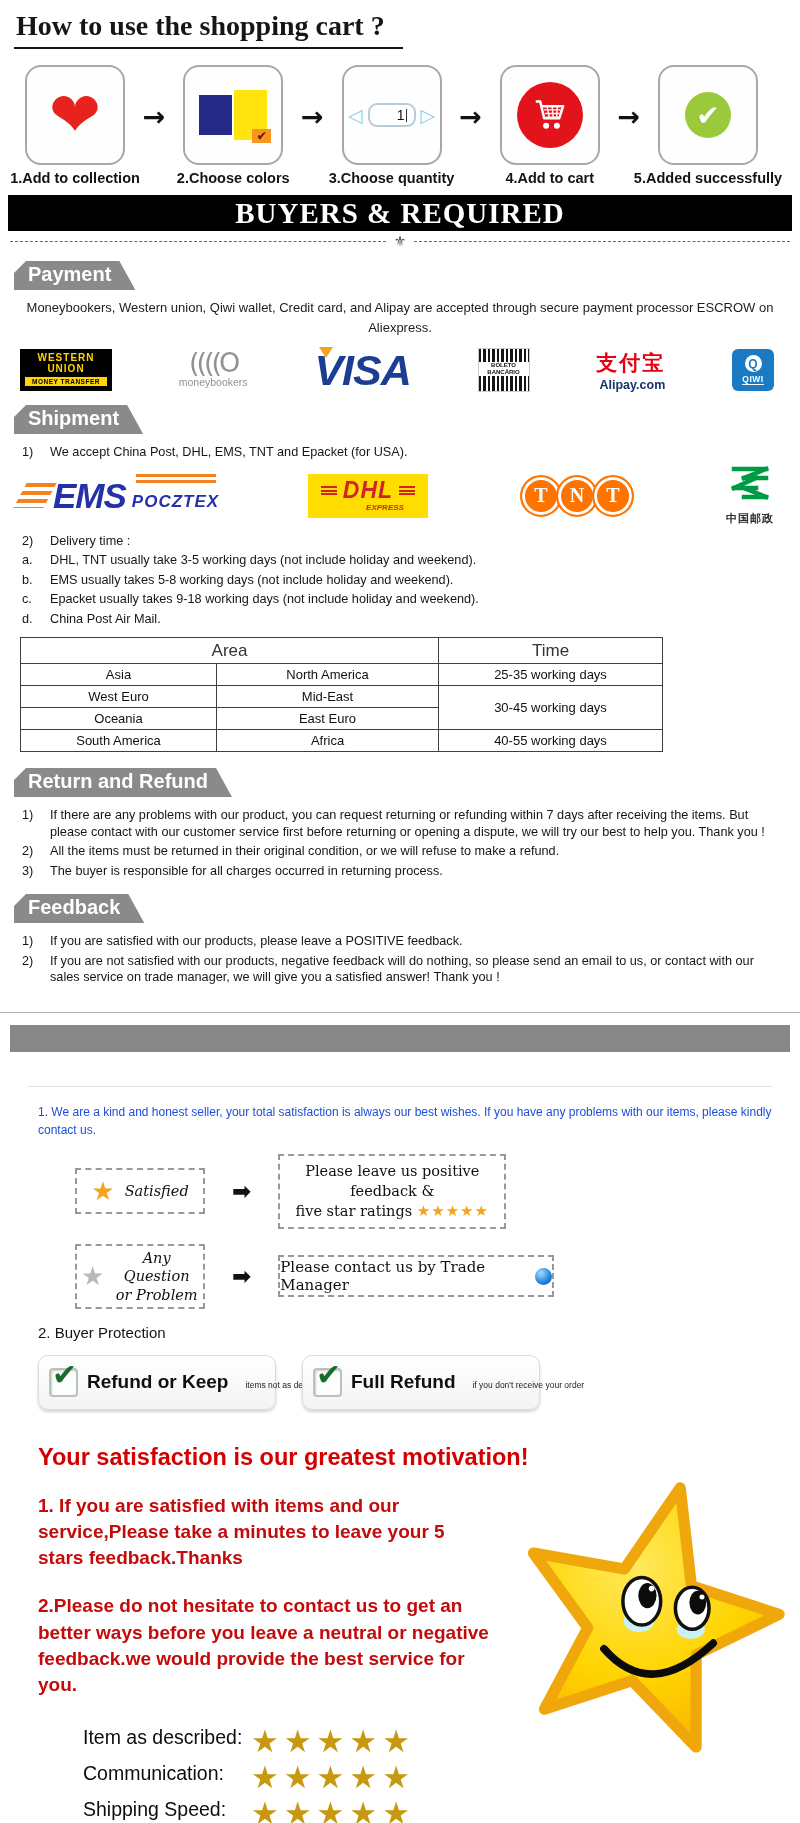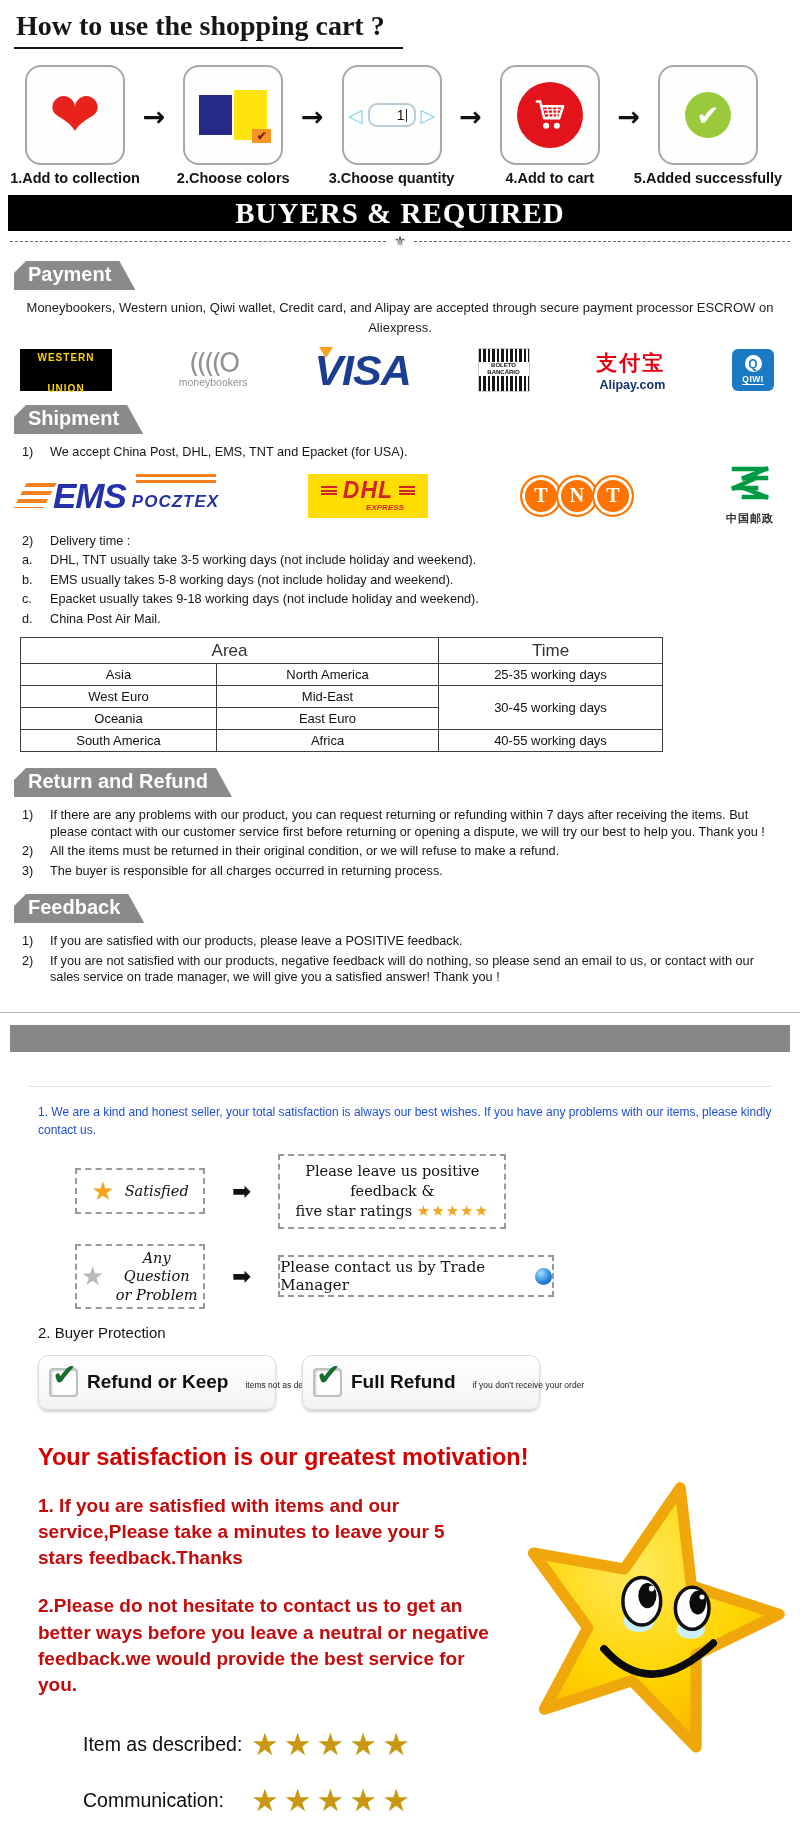--- a/index.html
+++ b/index.html
@@ -43,21 +43,21 @@
 
   
   .tag{display:inline-block;margin:12px 0 0 14px;background:#8a8a8a;color:#fff;font-size:20px;font-weight:bold;
        padding:2px 24px 4px 14px;clip-path:polygon(12px 0,calc(100% - 16px) 0,100% 100%,0 100%,0 12px);}
 
   .body-text{margin:8px 16px 0;font-size:13px;line-height:1.5;color:#1d1d1d;text-align:center;}
 
   
   .pay-logos{display:flex;align-items:center;justify-content:space-between;margin:10px 26px 0 20px;height:46px;}
   .wu{width:92px;height:42px;background:#000;box-sizing:border-box;display:flex;flex-direction:column;
-      align-items:center;padding-top:3px;gap:20px;}
+      align-items:center;padding-top:3px;}
   .wu-line{color:#ffd400;font-weight:bold;font-size:10px;line-height:1.1;letter-spacing:1px;}
   .wu-bar{margin-top:3px;background:#ffd400;color:#000;font-size:6.5px;font-weight:bold;padding:1px 7px;letter-spacing:0.5px;}
   .mb{display:flex;flex-direction:column;align-items:center;color:#8f9294;}
   .mb-sym{font-size:27px;line-height:0.85;letter-spacing:-3px;font-family:"DejaVu Sans",sans-serif;}
   .mb-label{font-size:10.5px;margin-top:1px;}
   .visa{position:relative;font-style:italic;font-weight:bold;font-size:43px;line-height:1;color:#1b3d92;letter-spacing:-1px;}
   .visa-notch{position:absolute;left:5px;top:-2px;width:0;height:0;border-left:7px solid transparent;
               border-right:7px solid transparent;border-top:11px solid #f7a21b;}
   .boleto{position:relative;width:50px;height:42px;border:1px solid #ccc;
           background:repeating-linear-gradient(90deg,#161616 0 2px,#fff 2px 4px,#161616 4px 7px,#fff 7px 9px);}
@@ -147,21 +147,21 @@
   .badge-sub{font-size:8.5px;color:#222;}
 
   
   .motivation{position:relative;margin-top:34px;padding-left:38px;}
   .mot-h{font-size:23.5px;font-weight:bold;color:#d40000;}
   .mot-p{width:452px;font-size:19px;line-height:1.38;margin-top:22px;font-weight:bold;color:#c30b0b;}
   .mascot{position:absolute;right:14px;top:16px;width:280px;height:330px;}
 
   
   .ratings{margin:28px 0 0 45px;}
-  .rating-row{display:flex;align-items:center;height:36px;margin-top:20px;}
+  .rating-row{display:flex;align-items:flex-start;height:36px;}
   .rating-label{width:168px;font-size:19.5px;color:#0d0d0d;}
   .rating-stars{font-size:31px;line-height:1;color:#c79810;letter-spacing:5px;font-family:"DejaVu Sans",sans-serif;}
 </style>
 </head>
 <body>
 
 <div class="page">
 
   
   <h1 class="title">How to use the shopping cart ?</h1>

